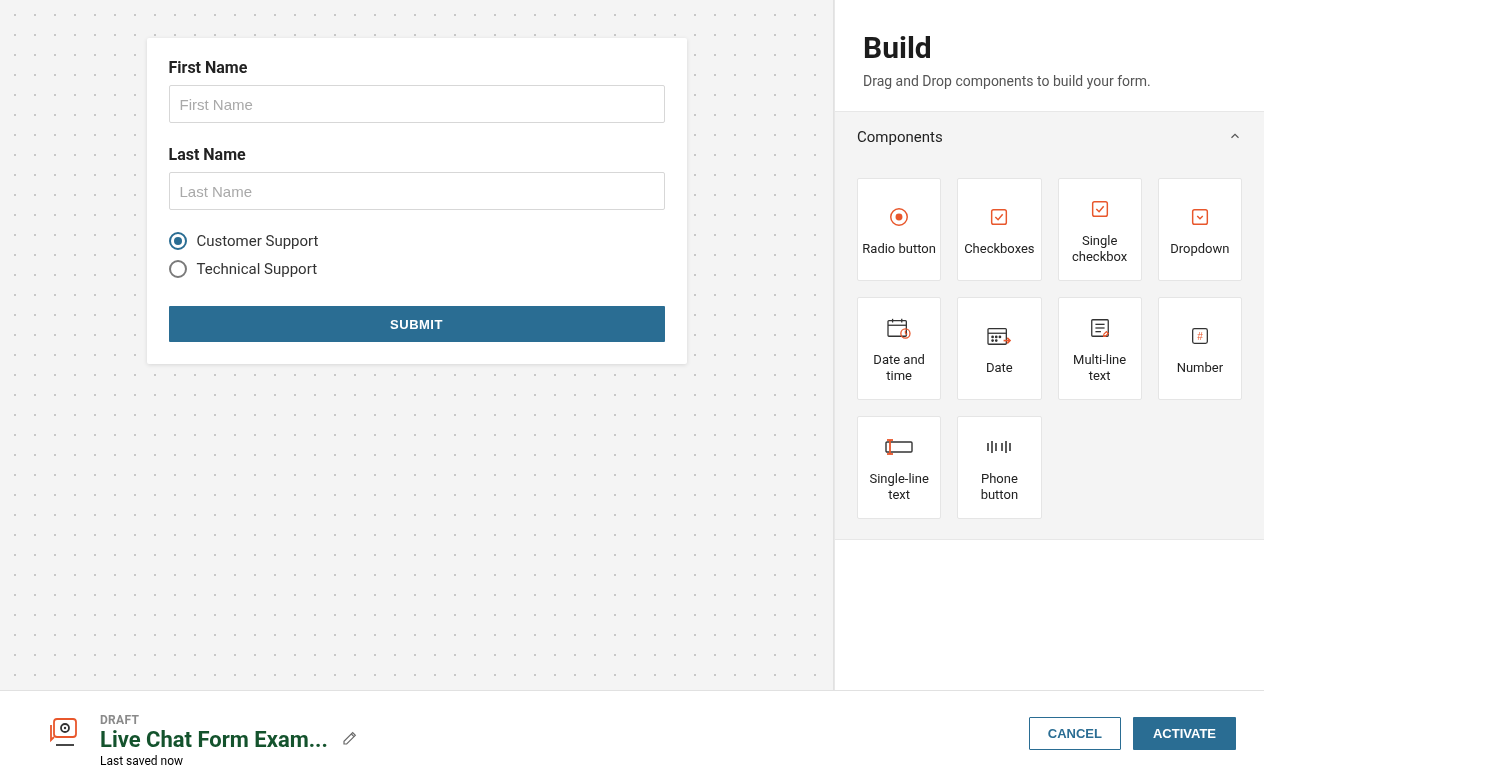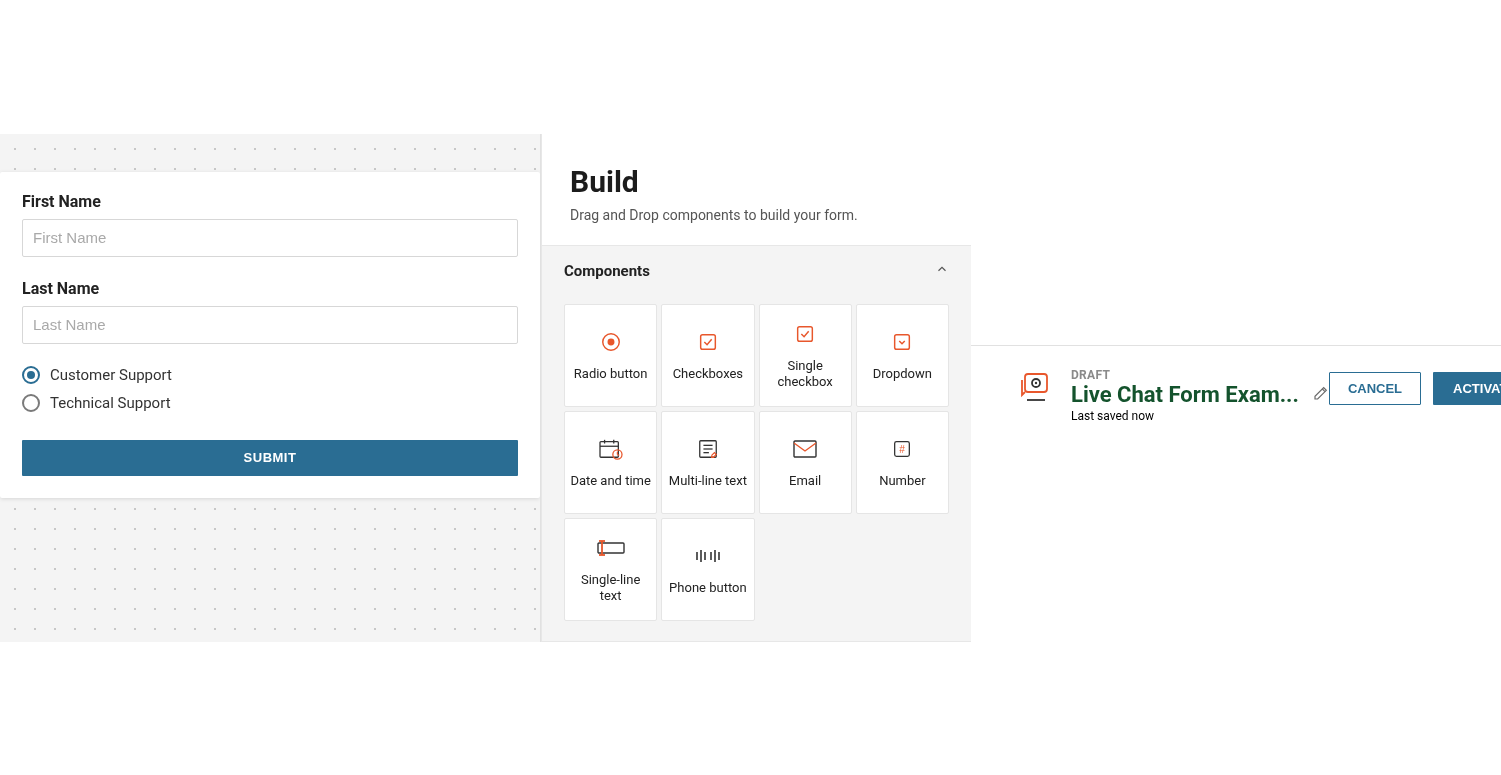--- a/index.html
+++ b/index.html
@@ -6,24 +6,23 @@
   html, body { height: 100%; }
   body {
     font-family: -apple-system, BlinkMacSystemFont, "Segoe UI", Roboto, Arial, sans-serif;
     font-size: 14px;
     color: #333;
     background: #fff;
     overflow: hidden;
   }
   .app {
     display: flex;
-    flex-direction: row;
+    flex-direction: column;
     width: 1264px;
     height: 775px;
-    align-items: center;
   }
   .main {
     display: flex;
     flex: 1;
     min-height: 0;
   }
   
   .canvas-wrap {
     flex: 1;
     position: relative;
@@ -123,31 +122,31 @@
   .components-section {
     background: #f4f4f4;
     border-top: 1px solid #e7e7e7;
     border-bottom: 1px solid #e7e7e7;
     padding: 16px 22px 20px 22px;
   }
   .components-heading {
     display: flex;
     align-items: center;
     justify-content: space-between;
-    font-weight: 700;
+    font-weight: 400;
     font-size: 15px;
     color: #222;
-    margin-bottom: 24px;
+    margin-bottom: 32px;
     cursor: pointer;
   }
   .chev { font-size: 14px; color: #555; }
   .comp-grid {
     display: grid;
     grid-template-columns: repeat(4, 1fr);
-    gap: 4px;
+    gap: 16px;
   }
   .comp-card {
     background: #fff;
     border: 1px solid #e5e5e5;
     border-radius: 2px;
     height: 103px;
     display: flex;
     flex-direction: column;
     align-items: center;
     justify-content: center;
@@ -324,38 +323,45 @@
                   <line x1="17" y1="2" x2="17" y2="6"></line>
                   <circle cx="21" cy="18" r="5" stroke="#e8572c"></circle>
                   <line x1="21" y1="15" x2="21" y2="18" stroke="#e8572c"></line>
                   <line x1="21" y1="18" x2="23" y2="19" stroke="#e8572c"></line>
                 </svg>
             </div>
             <div class="lbl">Date and time</div>
           </div>
           <div class="comp-card">
             <div class="ico">
+              <svg width="26" height="22" viewBox="0 0 28 24" fill="none" stroke="#333" stroke-width="1.4">
+                  <rect x="2" y="4" width="20" height="17" rx="1"></rect>
+                  <line x1="2" y1="9" x2="22" y2="9"></line>
+                  <circle cx="7" cy="13" r="0.8" fill="#333"></circle>
+                  <circle cx="11" cy="13" r="0.8" fill="#333"></circle>
+                  <circle cx="15" cy="13" r="0.8" fill="#333"></circle>
+                  <circle cx="7" cy="17" r="0.8" fill="#333"></circle>
+                  <circle cx="11" cy="17" r="0.8" fill="#333"></circle>
+                  <line x1="19" y1="17" x2="26" y2="17" stroke="#e8572c" stroke-width="1.8"></line>
+                  <polyline points="23 14 26 17 23 20" stroke="#e8572c" stroke-width="1.8"></polyline>
+                </svg>
+            </div>
+            <div class="lbl">Date</div>
+          </div>
+          <div class="comp-card">
+            <div class="ico">
               <svg width="22" height="22" viewBox="0 0 24 24" fill="none" stroke="#333" stroke-width="1.4">
                   <rect x="3" y="3" width="18" height="18" rx="1"></rect>
                   <line x1="7" y1="8" x2="17" y2="8"></line>
                   <line x1="7" y1="12" x2="17" y2="12"></line>
                   <line x1="7" y1="16" x2="13" y2="16"></line>
                   <polyline points="16 19 19 16 21 18 18 21 16 21 16 19" stroke="#e8572c" fill="none"></polyline>
                 </svg>
             </div>
             <div class="lbl">Multi-line text</div>
-          </div>
-          <div class="comp-card">
-            <div class="ico">
-              <svg width="26" height="20" viewBox="0 0 26 20" fill="none" stroke="#333" stroke-width="1.4">
-                  <rect x="2" y="2" width="22" height="16" rx="1"></rect>
-                  <polyline points="2 4 13 12 24 4" stroke="#e8572c"></polyline>
-                </svg>
-            </div>
-            <div class="lbl">Email</div>
           </div>
           <div class="comp-card">
             <div class="ico">
               <svg width="22" height="22" viewBox="0 0 24 24" fill="none" stroke="#333" stroke-width="1.4">
                   <rect x="4" y="4" width="16" height="16" rx="2"></rect>
                   <text x="12" y="16" text-anchor="middle" font-size="11" fill="#e8572c" font-family="Arial" stroke="none">#</text>
                 </svg>
             </div>
             <div class="lbl">Number</div>
           </div>

